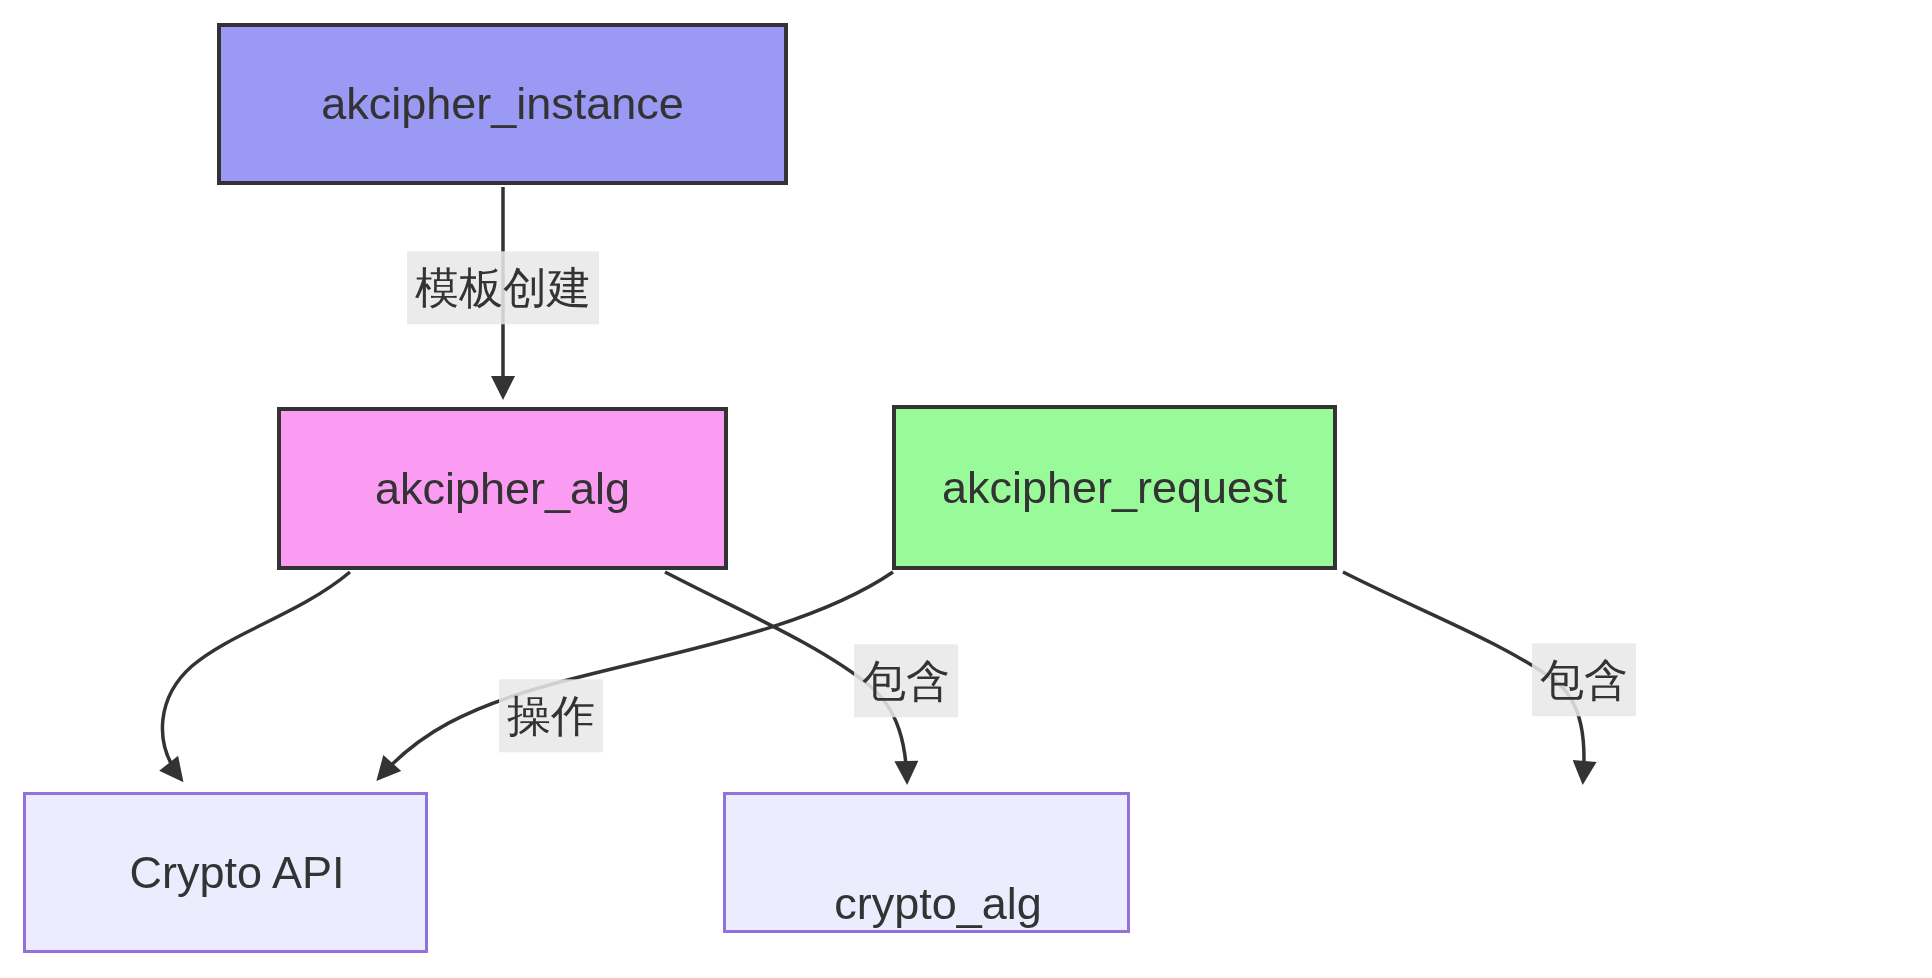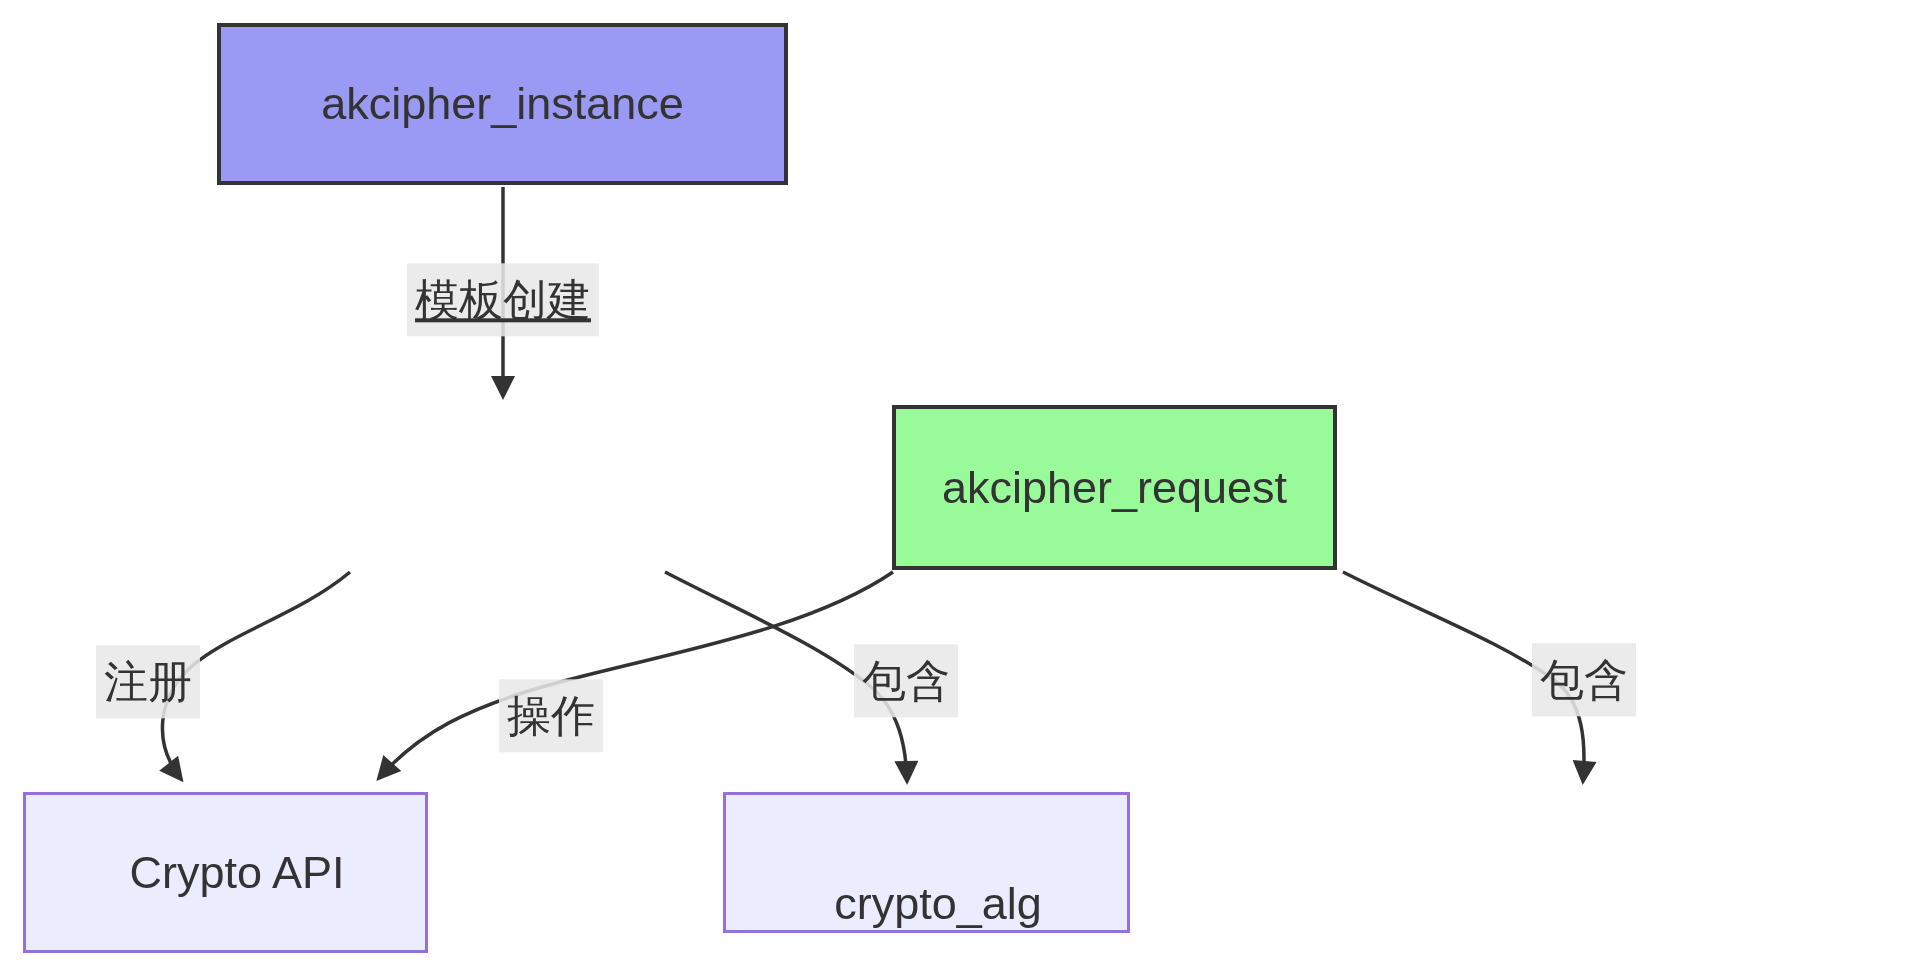--- a/index.html
+++ b/index.html
@@ -77,41 +77,41 @@
 
     <path class="edge-path" marker-end="url(#arrowhead)" d="M 665 572 C 742 612, 822 646, 870 686 C 899 710, 906 746, 907 781"></path>
 
     <path class="edge-path" marker-end="url(#arrowhead)" d="M 1343 572 C 1422 612, 1502 642, 1554 680 C 1584 702, 1586 744, 1583 781"></path>
   </svg>
 
   <div class="node node-purple node-dark-border" style="left:217px; top:23px; width:571px; height:162px;">
     <span class="node-label">akcipher_instance</span>
   </div>
 
+  <div class="node node-pink node-dark-border" style="left:277px; top:407px; width:451px; height:163px;">
+    <span class="node-label">akcipher_alg</span>
+  </div>
 
   <div class="node node-green node-dark-border" style="left:892px; top:405px; width:445px; height:165px;">
     <span class="node-label">akcipher_request</span>
   </div>
 
   <div class="node node-default" style="left:23px; top:792px; width:405px; height:161px;">
     <span class="node-label">Crypto API</span>
   </div>
 
   <div class="node node-default" style="left:723px; top:792px; width:407px; height:141px;align-items:flex-end;">
     <span class="node-label">crypto_alg</span>
   </div>
 
 
-  <div class="edge-label" style="left:503px; top:300px;text-decoration:underline;">
+  <div class="edge-label" style="left:503px; top:288px;">
     <span>模板创建</span>
   </div>
 
-  <div class="edge-label" style="left:148px; top:682px;">
-    <span>注册</span>
-  </div>
 
   <div class="edge-label" style="left:551px; top:716px;">
     <span>操作</span>
   </div>
 
   <div class="edge-label" style="left:906px; top:681px;">
     <span>包含</span>
   </div>
 
   <div class="edge-label" style="left:1584px; top:680px;">

